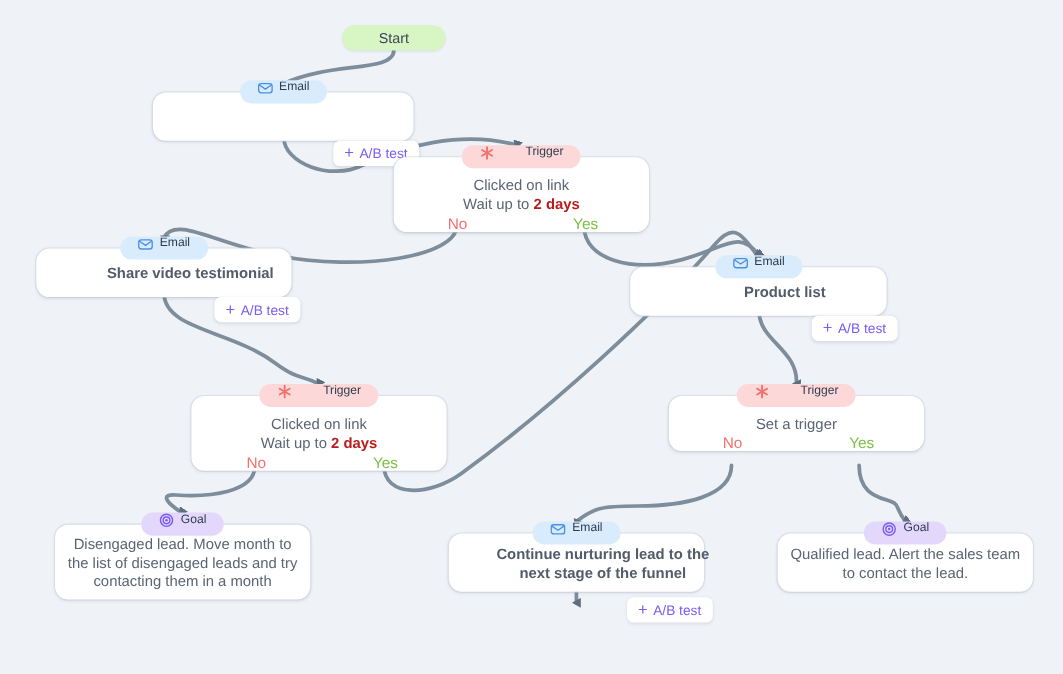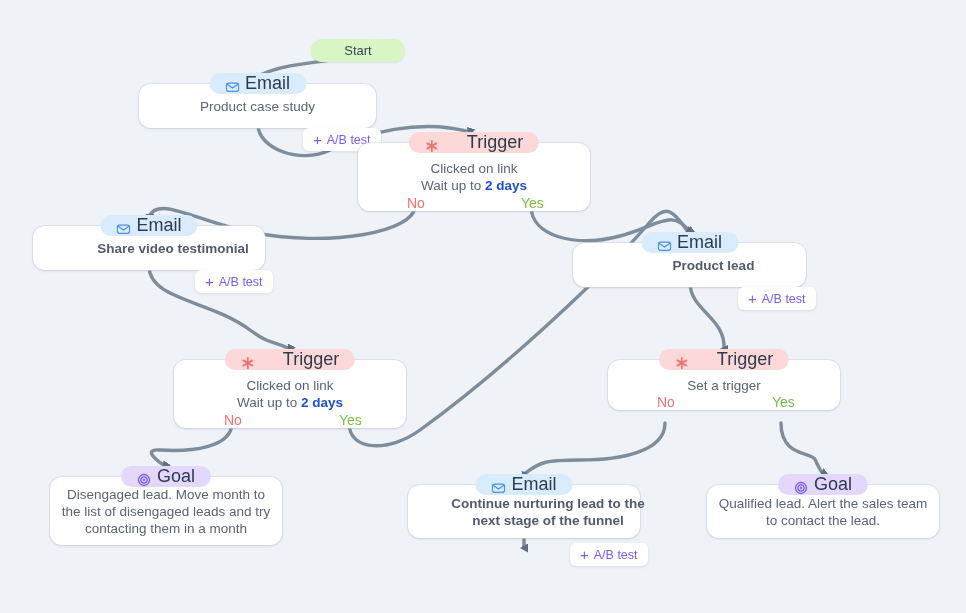--- a/index.html
+++ b/index.html
@@ -27,32 +27,32 @@
   .node .body{
     width:100%;
     text-align:center;
     color:#5b6472;
     font-size:13.5px;
     line-height:17px;
     padding:0 10px;
     box-sizing:border-box;
   }
   .node .body.bold{font-weight:bold;color:#525b69;margin-left:48px;}
-  .node .body b{color:#1d4ed8;margin-top:32px;}
+  .node .body b{color:#b91c1c;margin-top:32px;}
 
   
   .badge{
     position:absolute;
     top:-11px;left:50%;transform:translateX(-50%);
     height:21px;
     border-radius:11px;
-    display:flex;align-items:flex-end;justify-content:center;
+    display:flex;align-items:flex-start;justify-content:center;
     gap:6px;
     padding:0 16px;
-    font-size:18px;
+    font-size:11px;
     white-space:nowrap;
   }
   .badge-email{background:#d8ecfd;color:#2d3b4e;}
   .badge-trigger{background:#fcd9d8;color:#2d3b4e;gap:28px;}
   .badge-goal{background:#e3d8fb;color:#2d3b4e;}
   .badge svg{display:block;}
 
   
   .start-pill{
     position:absolute;
@@ -118,35 +118,34 @@
       <path d="M690,283 C690,310 726,318 724,349" marker-end="url(#arrow)"></path>
 
       <path d="M665,423 C665,452 620,460 580,460 C545,460 540,462 524,474" marker-end="url(#arrow)"></path>
 
       <path d="M781,423 C781,450 800,452 810,456 C818,459 814,462 823,474" marker-end="url(#arrow)"></path>
 
       <path d="M524,538 L524,548" marker-end="url(#arrow)"></path>
     </g>
   </svg>
 
-  <div class="start-pill" style="left:311px;top:39px;width:94px;height:23px;">
+  <div class="start-pill" style="left:311px;top:23px;width:94px;height:23px;">
     <span>Start</span>
   </div>
 
   <div class="node" style="left:139px;top:84px;width:237px;height:44px;">
     <div class="badge badge-email">
       <span>
         <svg width="14" height="14" viewBox="0 0 16 16">
             <rect x="1" y="3.5" width="14" height="9.5" rx="2.6" fill="none" stroke="#4a90e2" stroke-width="1.4"></rect>
             <path d="M2.2,5.2 L8,9.2 L13.8,5.2" fill="none" stroke="#4a90e2" stroke-width="1.4" stroke-linecap="round"></path>
           </svg>
       </span>
       <span>Email</span>
     </div>
-    <div class="body">Product case study</div>
   </div>
   <div class="abtest" style="left:303px;top:128px;">
     <span class="plus">+</span>
     <span>A/B test</span>
   </div>
 
   <div class="node" style="left:358px;top:143px;width:232px;height:68px;">
     <div class="badge badge-trigger">
       <span>
         <svg width="14" height="14" viewBox="0 0 16 16">
@@ -187,21 +186,21 @@
   <div class="node" style="left:573px;top:243px;width:233px;height:44px;">
     <div class="badge badge-email">
       <span>
         <svg width="14" height="14" viewBox="0 0 16 16">
             <rect x="1" y="3.5" width="14" height="9.5" rx="2.6" fill="none" stroke="#4a90e2" stroke-width="1.4"></rect>
             <path d="M2.2,5.2 L8,9.2 L13.8,5.2" fill="none" stroke="#4a90e2" stroke-width="1.4" stroke-linecap="round"></path>
           </svg>
       </span>
       <span>Email</span>
     </div>
-    <div class="body bold">Product lead</div>
+    <div class="body bold">Product list</div>
   </div>
   <div class="abtest" style="left:738px;top:287px;">
     <span class="plus">+</span>
     <span>A/B test</span>
   </div>
 
   <div class="node" style="left:174px;top:360px;width:232px;height:68px;">
     <div class="badge badge-trigger">
       <span>
         <svg width="14" height="14" viewBox="0 0 16 16">

